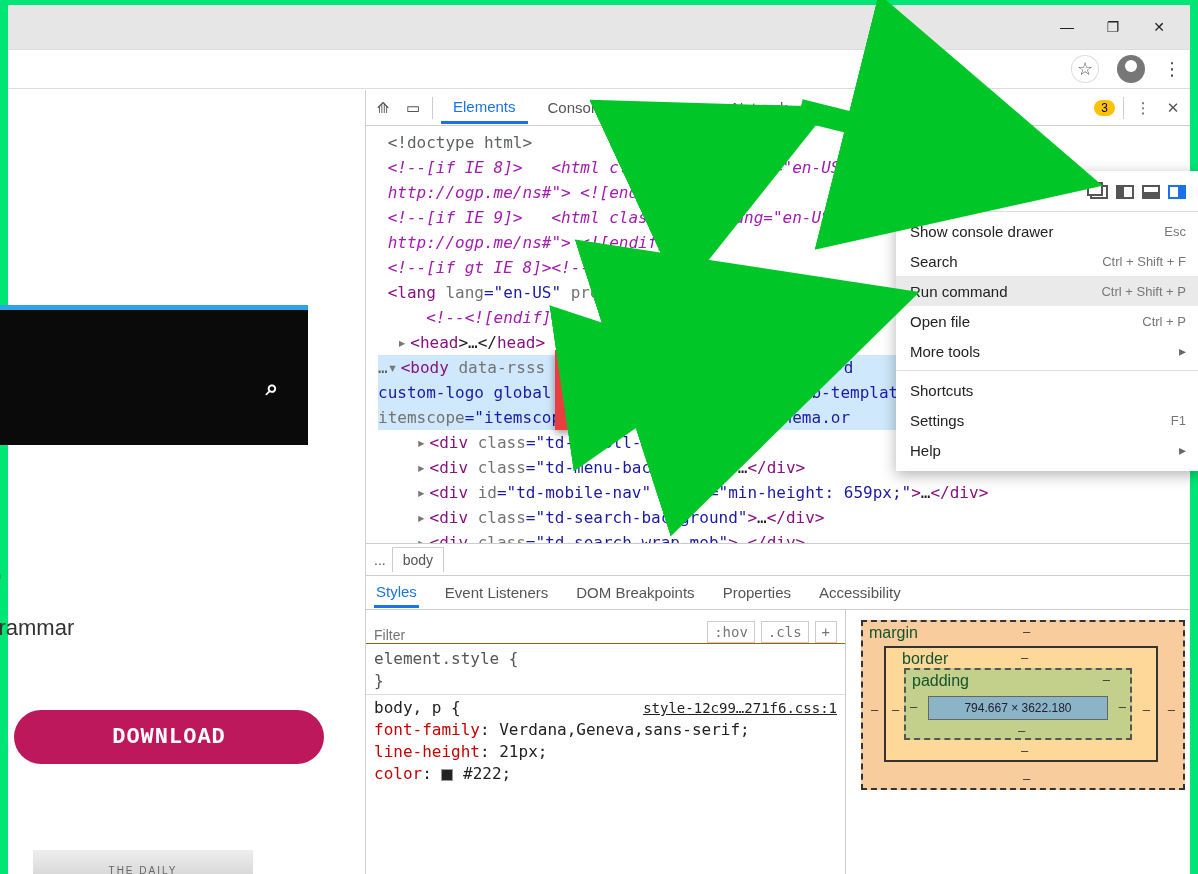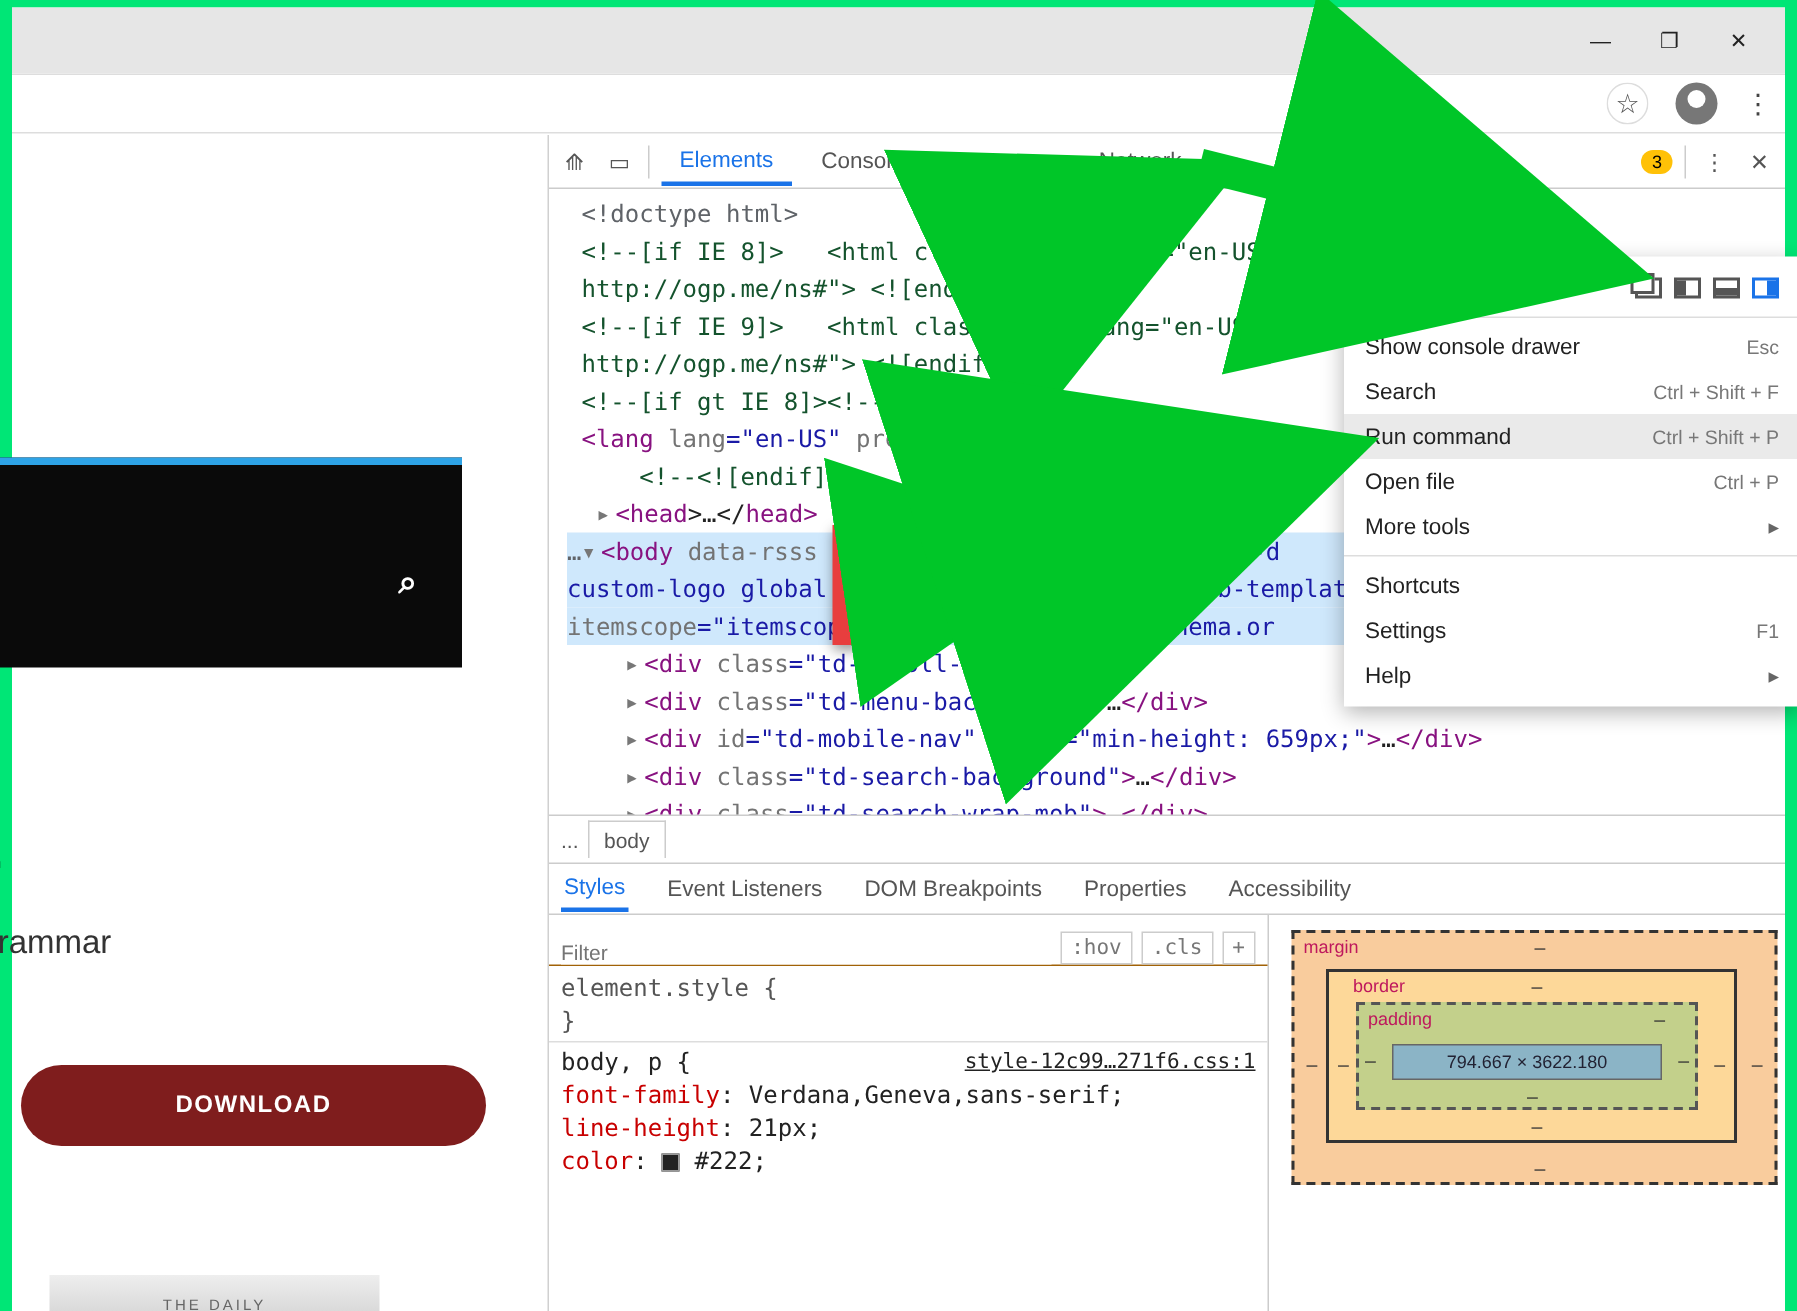--- a/index.html
+++ b/index.html
@@ -18,41 +18,41 @@
 .avatar::after { content:''; position:absolute; width: 12px; height: 12px; background: #fff; border-radius: 50%; top: 5px; left: 8px; }
 .kebab-v { font-size: 18px; color: #444; letter-spacing: -1px; }
 
 
 .main { position: absolute; left: 0; right: 0; top: 85px; bottom: 0; display: flex; }
 .leftpane { width: 358px; background: #fff; position: relative; border-right: 1px solid #d0d0d0; }
 .hero { position: absolute; top: 215px; left: -60px; width: 360px; height: 140px; background: #0a0a0a; border-top: 5px solid #2ea3e6; color: #fff; }
 .hero .srch { position: absolute; right: 30px; top: 65px; color: #fff; font-size: 22px; font-weight: 900; }
 .word-er { position: absolute; top: 470px; left: -45px; font-size: 40px; font-weight: 700; color: #111; }
 .word-gr { position: absolute; top: 525px; left: -45px; font-size: 22px; color: #333; }
-.dlbtn { position: absolute; top: 620px; left: 6px; width: 310px; height: 54px; background: #7f1d1d; border-radius: 30px; color: #fff; display: flex; align-items: center; justify-content: center; font-size: 16px; font-weight: 700; letter-spacing: 1px; }
+.dlbtn { position: absolute; top: 620px; left: 6px; width: 310px; height: 54px; background: #be185d; border-radius: 30px; color: #fff; display: flex; align-items: center; justify-content: center; font-size: 22px; font-weight: 700; letter-spacing: 1px; font-family: Liberation Mono, monospace; }
 .newsimg { position: absolute; top: 760px; left: 25px; width: 220px; height: 40px; background: linear-gradient(#eee,#ccc); display:flex; align-items:center; justify-content:center; color:#666; font-size:10px; letter-spacing:2px;}
 
 .rightpane { flex: 1; display: flex; flex-direction: column; background: #fff; position: relative; }
 
 
 .tabstrip { height: 36px; border-bottom: 1px solid #ccc; display: flex; align-items: center; padding: 0 6px; gap: 8px; color: #555; font-size: 15px; }
 .tabstrip .tool { width: 22px; text-align: center; color: #555; }
 .tabstrip .sep { width: 1px; height: 22px; background: #ccc; }
 .dtab { padding: 6px 12px; cursor: pointer; }
 .dtab.active { color: #1a73e8; border-bottom: 3px solid #1a73e8; }
 .spacer { flex: 1; }
 .errbadge { background: #ffc107; color: #000; font-size: 12px; border-radius: 9px; padding: 1px 7px; }
 
 
 .codeview { height: 418px; background: #fff; overflow: hidden; font-family: Consolas, monospace; font-size: 16px; line-height: 25px; padding: 4px 8px 4px 12px; border-bottom: 1px solid #ccc; position: relative; }
 .codeview .line { white-space: pre; }
 .purple { color: #881280; }
 .attrname { color: #737373; }
 .attrval { color: #1a1aa6; }
-.green { color: #14532d; }
+.green { color: #a21caf; font-style: italic; }
 .grey { color: #5f6368; }
 .blackc { color: #222; }
 .hl { background: #cfe8fc; display: inline-block; width: 100%; }
 .hlgreen { color: #137333; }
 .tri { color: #777; margin-right: 3px; display:inline-block; width:10px;}
 
 
 .bcrumb { height: 32px; border-bottom: 1px solid #ccc; display: flex; align-items: center; padding-left: 8px; gap: 6px; font-size: 14px; color: #555; }
 .bcrumb .bc { padding: 4px 10px; border: 1px solid #ccc; border-bottom: none; background: #fff; }
 
@@ -71,21 +71,21 @@
 .csslink { color: #222; text-decoration: underline; float: right; font-size: 14px;}
 .propn { color: #c80000; }
 .propnG { color: #555; }
 .swatch { display:inline-block; width:12px; height:12px; background:#222; border:1px solid #999; vertical-align:middle;}
 
 .boxmodel { flex: 1; padding: 12px; position: relative; }
 .bm-margin { position: absolute; left: 15px; top: 10px; right: 5px; height: 170px; background: #f9cc9d; border: 2px dashed #333; }
 .bm-border { position: absolute; left: 38px; top: 36px; right: 32px; height: 116px; background: #fdd899; border: 2px solid #333; }
 .bm-padding { position: absolute; left: 58px; top: 58px; right: 58px; height: 72px; background: #c3d08b; border: 2px dashed #555; }
 .bm-content { position: absolute; left: 82px; top: 86px; right: 82px; height: 24px; background: #8bb4c6; border: 1px solid #666; display:flex; align-items:center; justify-content:center; font-size:12px; color:#223;}
-.bm-lbl { position: absolute; font-size: 12px; color: #be185d; }
+.bm-lbl { position: absolute; font-size: 16px; color: #14532d; }
 .dash { color: #333; font-size: 13px; }
 
 
 .ctxmenu { position: absolute; top: 81px; right: -10px; width: 304px; background: #fff; box-shadow: 0 4px 14px rgba(0,0,0,0.3); z-index: 50; font-size: 15px; color: #222; padding: 6px 0; }
 .ctxrow { display: flex; align-items: center; justify-content: space-between; padding: 5px 14px; height: 30px; }
 .ctxrow.hover { background: #eaeaea; }
 .ctxsep { height: 1px; background: #ddd; margin: 4px 0; }
 .sc { color: #777; font-size: 13px; }
 .dockicons { display: flex; gap: 8px; }
 .dockicon { width: 18px; height: 14px; border: 2px solid #555; position: relative; }

